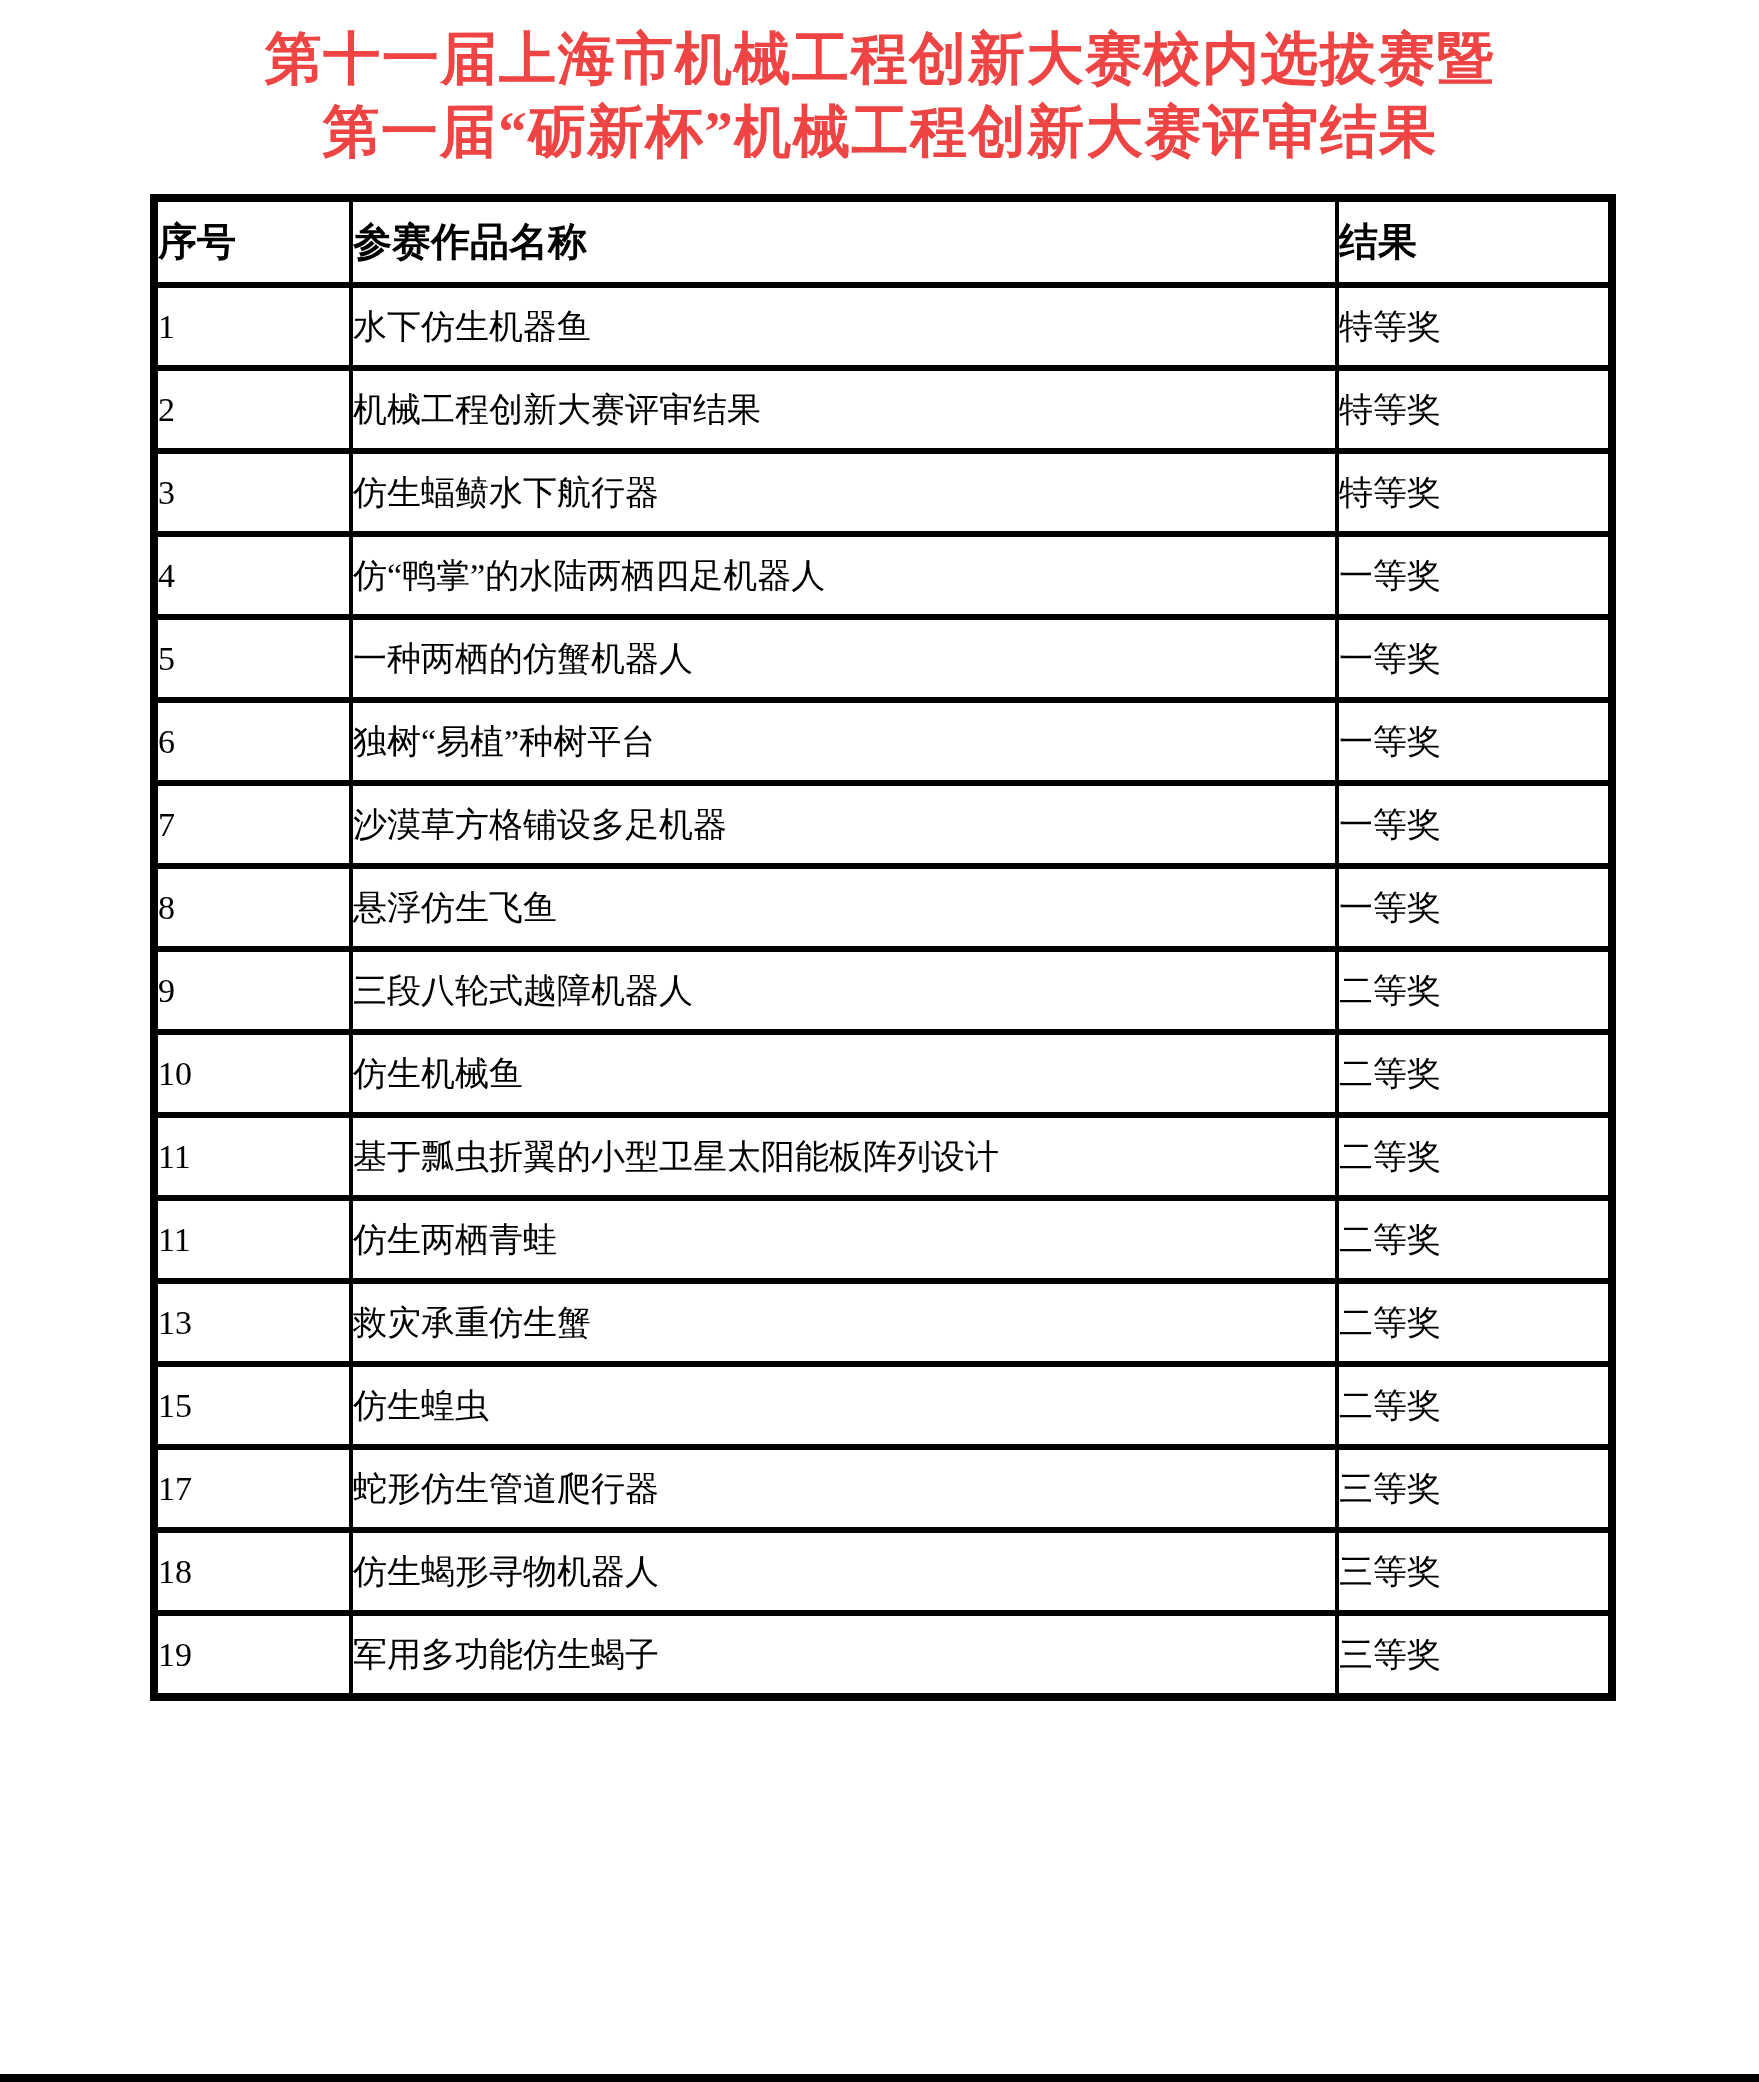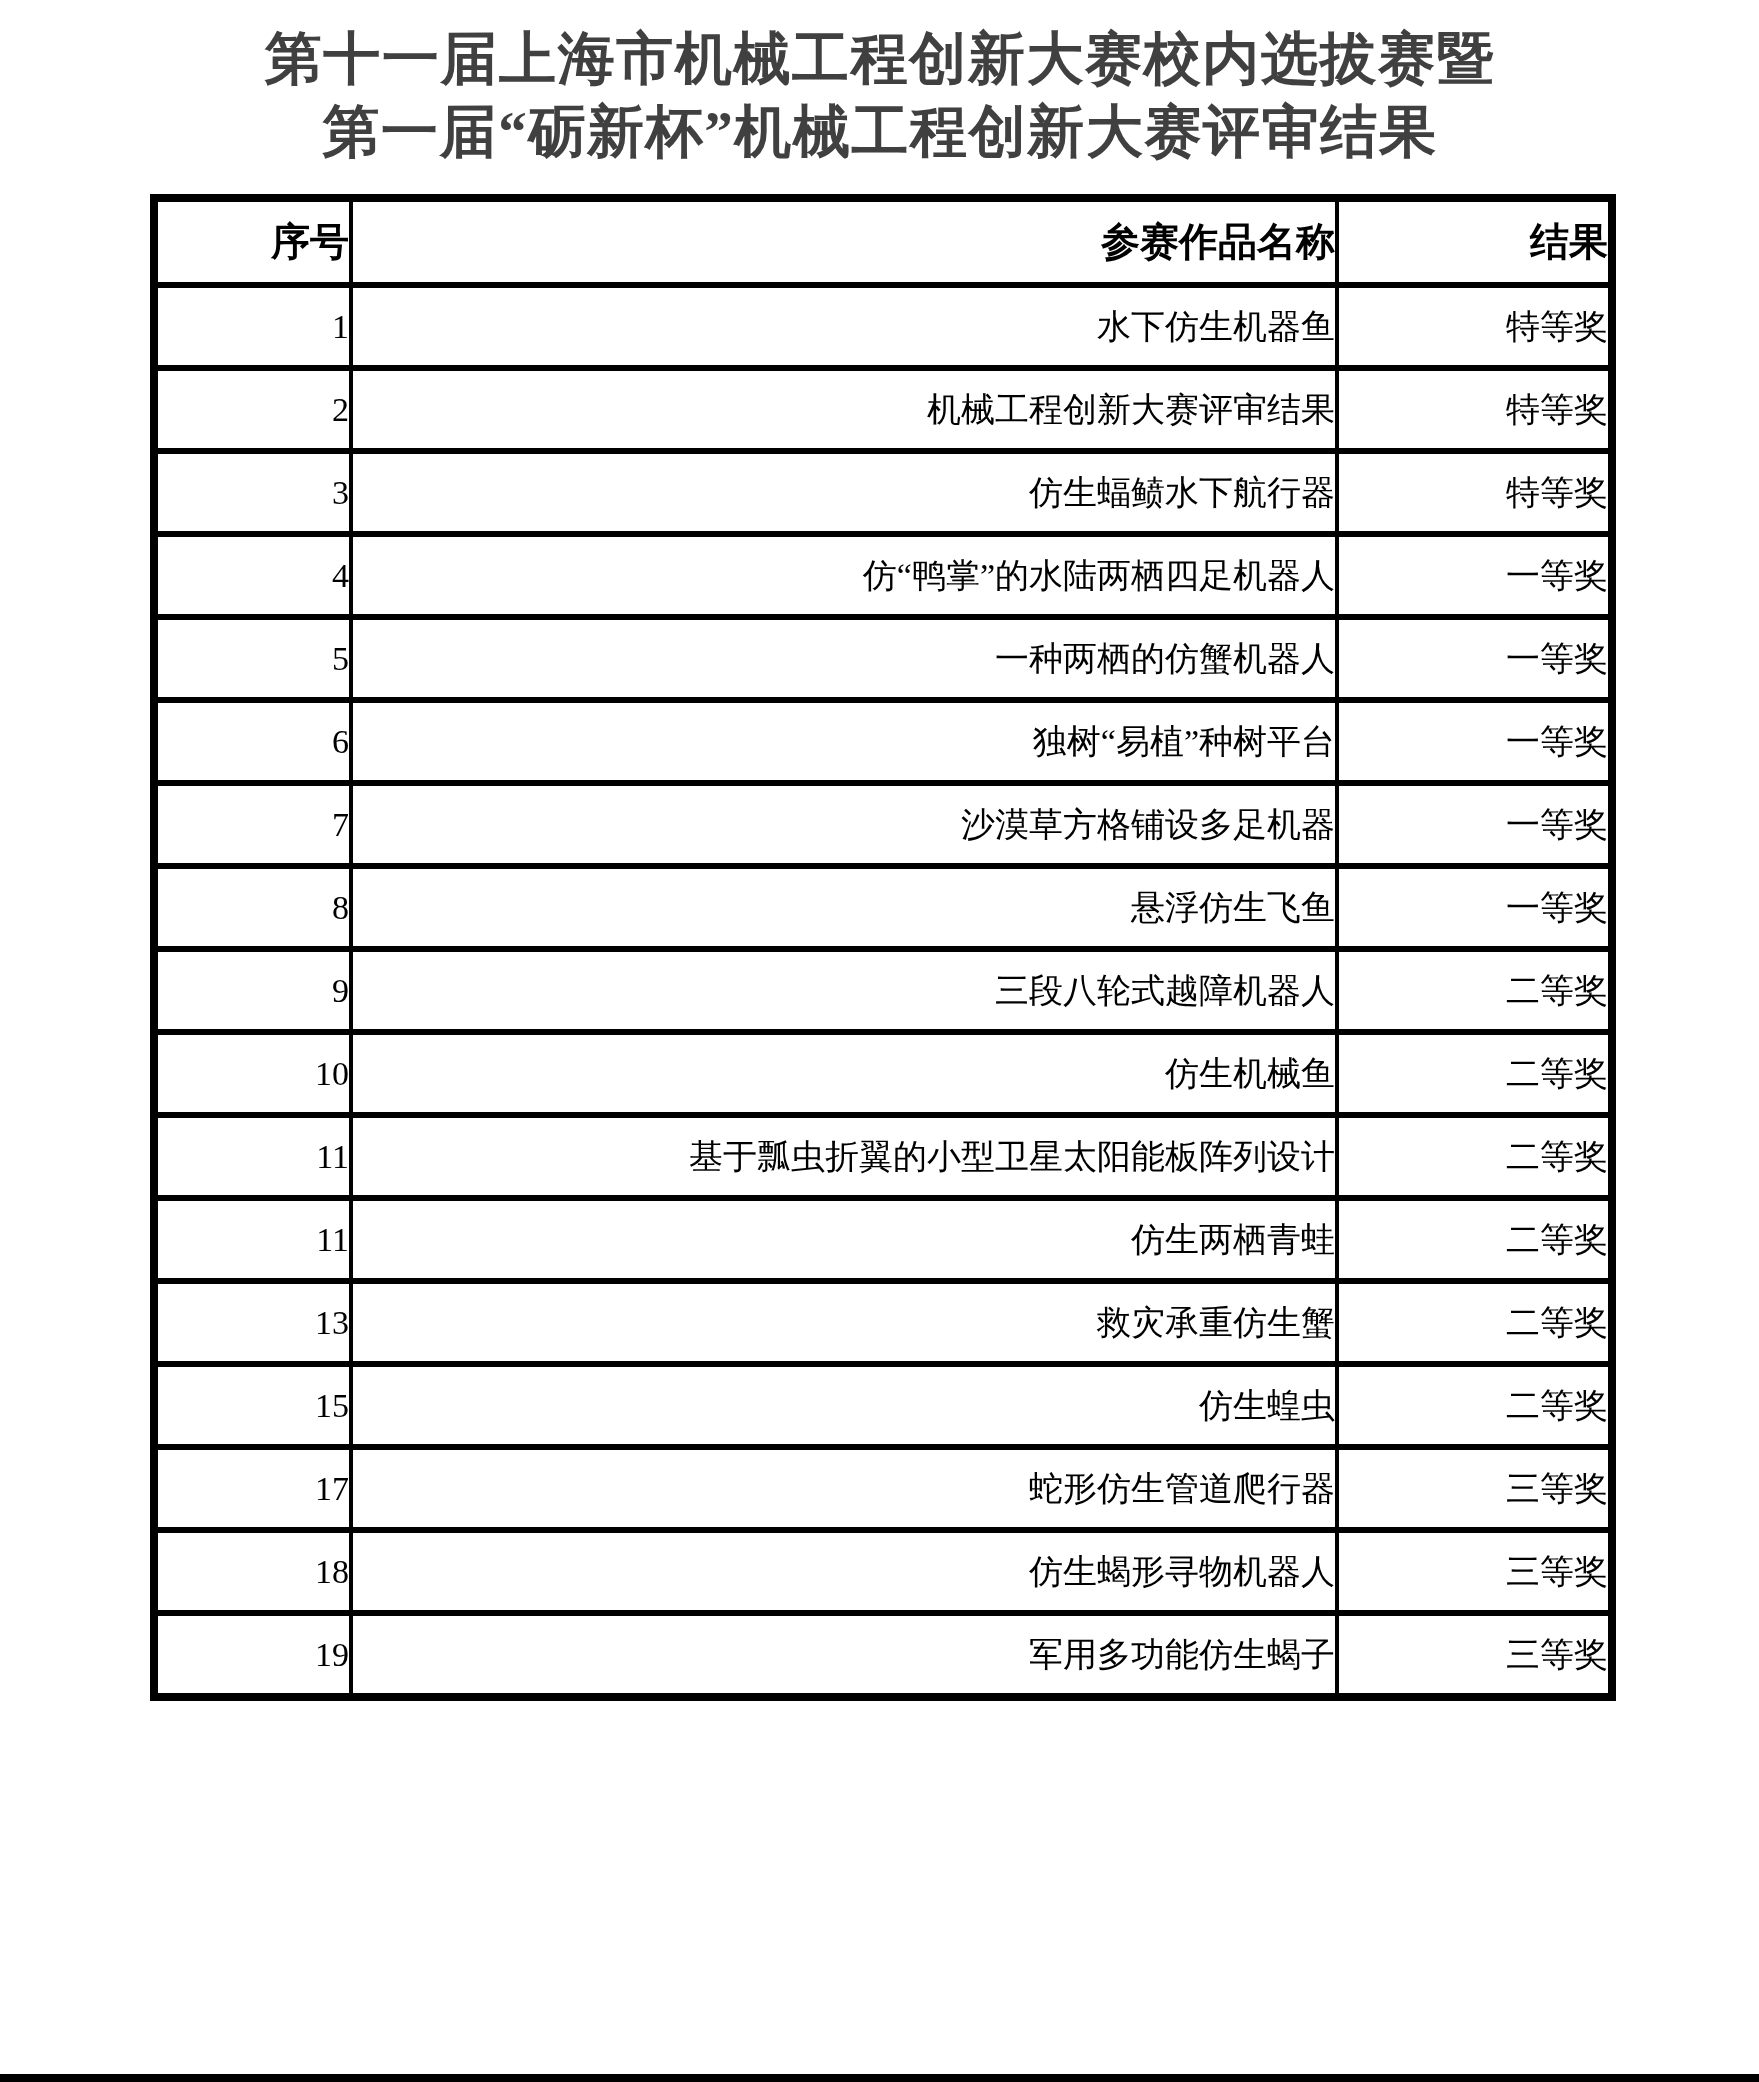--- a/index.html
+++ b/index.html
@@ -16,38 +16,38 @@
     color: #000000;
     overflow: hidden;
   }
   .doc-title {
     margin: 23px 0 0 0;
     text-align: center;
     font-size: 57px;
     font-weight: bold;
     line-height: 1.28;
     letter-spacing: 1.6px;
-    color: #404040;
+    color: #ef4444;
   }
   .results-table {
     position: absolute;
     left: 150px;
     top: 194px;
     width: 1457px;
     border-collapse: collapse;
     table-layout: fixed;
     background: #ffffff;
   }
   .results-table th,
   .results-table td {
     border-left: 4px solid #000000;
     border-right: 4px solid #000000;
     border-top: 6.5px solid #000000;
     border-bottom: 6.5px solid #000000;
-    text-align: right;
+    text-align: left;
     vertical-align: middle;
     padding: 0;
     overflow: hidden;
     white-space: nowrap;
   }
   .results-table {
     border: 8px solid #000000;
   }
   .results-table thead th {
     height: 80px;

